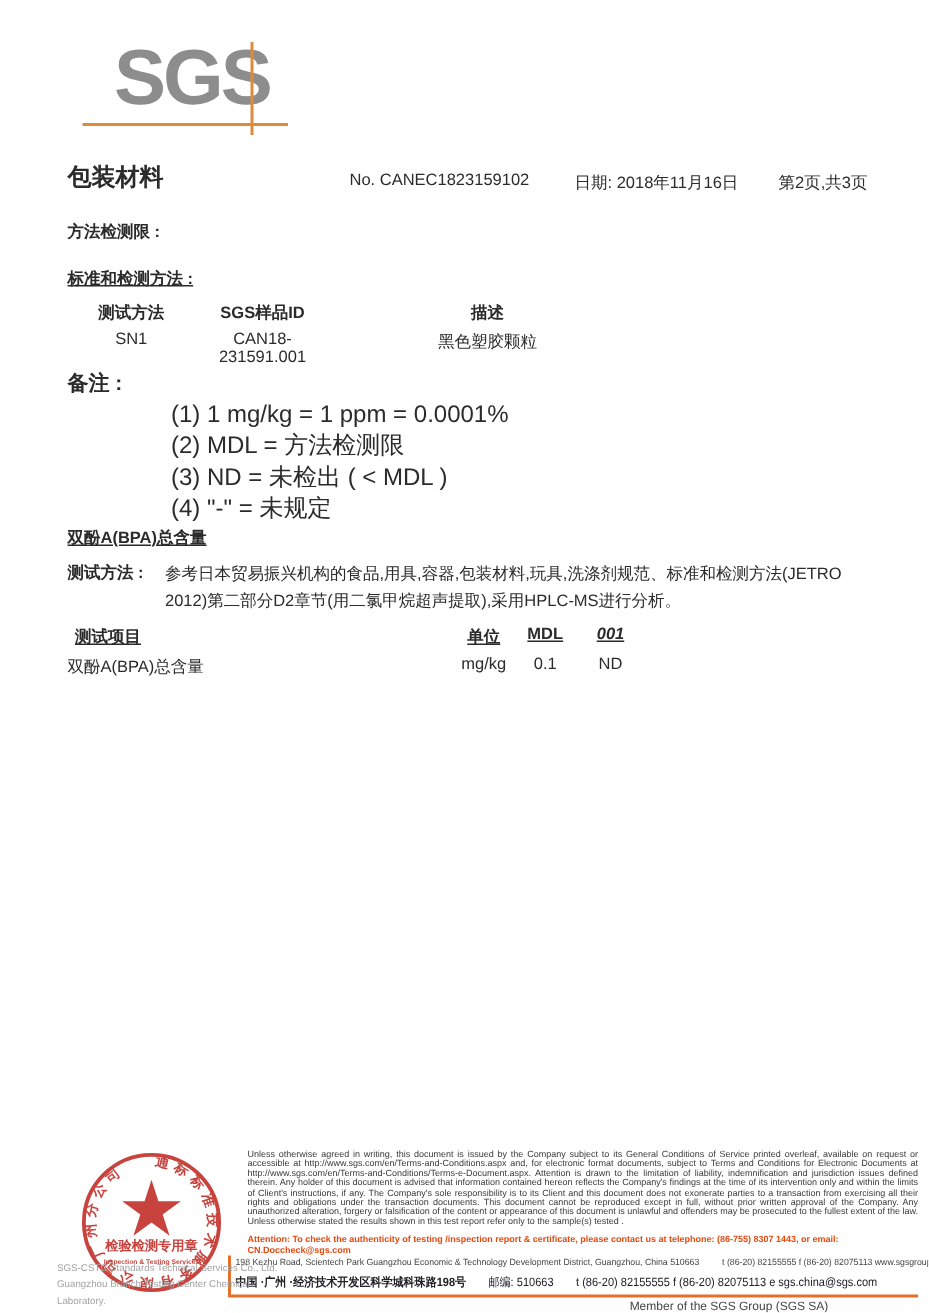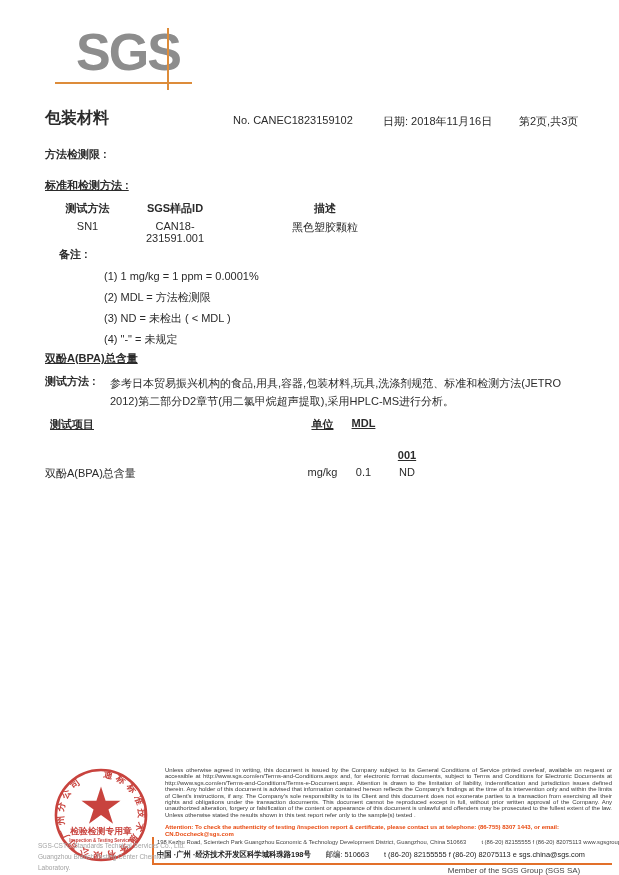--- a/index.html
+++ b/index.html
@@ -18,46 +18,46 @@
   .report-date{position:absolute;left:383px;top:114px;font-size:11px;}
   .page-info{position:absolute;left:519px;top:114px;font-size:11px;}
   
   .results-label{position:absolute;left:45px;top:147px;font-size:11px;font-weight:bold;}
   .sample-heading{position:absolute;left:45px;top:178px;font-size:11px;font-weight:bold;text-decoration:underline;}
   .sample-table{position:absolute;left:45px;top:201px;display:grid;grid-template-columns:85px 90px 200px;
     font-size:11px;row-gap:4px;}
   .sample-table .hc{font-weight:bold;}
   .sample-table .c1,.sample-table .c2{text-align:center;}
   .sample-table .c3{text-align:center;padding-left:10px;}
-  .remarks-label{position:absolute;left:59px;top:247px;font-size:11px;font-weight:bold;}
-  .remarks{position:absolute;left:104px;top:266px;font-size:11px;line-height:21px;}
+  .remarks-label{position:absolute;left:45px;top:247px;font-size:14px;font-weight:bold;}
+  .remarks{position:absolute;left:114px;top:266px;font-size:16px;line-height:21px;}
   .bpa-heading{position:absolute;left:45px;top:351px;font-size:11px;font-weight:bold;text-decoration:underline;}
   .method-label{position:absolute;left:45px;top:374px;font-size:11px;font-weight:bold;}
   .method-text{position:absolute;left:110px;top:374px;width:478px;font-size:11px;line-height:18px;}
   .result-table{position:absolute;left:45px;top:417px;display:grid;grid-template-columns:255px 45px 37px 50px;
     font-size:11px;row-gap:5px;}
   .result-table .hc{font-weight:bold;}
   .result-table .u{text-decoration:underline;}
-  .result-table .i{margin-top:32px;}
+  .result-table .i{font-style:italic;}
   .result-table .cc{text-align:center;}
   .result-table .item-h{padding-left:5px;}
   
   .disclaimer{position:absolute;left:165px;top:767px;width:447px;font-size:6px;line-height:6.4px;
     color:#3a3a3a;text-align:justify;}
   .attention{position:absolute;left:165px;top:824px;width:447px;font-size:6px;line-height:6.6px;
     color:#e8490f;font-weight:bold;}
   .addr-vline{position:absolute;left:152px;top:837px;width:1.5px;height:27px;background:#e2702a;}
   .addr-row1{position:absolute;left:157px;top:839px;width:455px;font-size:6px;color:#444;white-space:nowrap;
     transform:scaleX(0.97);transform-origin:left top;}
   .addr-row2{position:absolute;left:157px;top:849px;width:455px;font-size:8px;color:#222;white-space:nowrap;
     transform:scaleX(0.92);transform-origin:left top;}
   .addr-row2 .cn{font-weight:bold;}
   .addr-sp{display:inline-block;width:14px;}
   .footer-rule{position:absolute;left:152px;top:863px;width:460px;height:1.5px;background:#e2702a;}
-  .member{position:absolute;left:408px;top:866px;width:212px;font-size:8px;color:#444;text-align:center;}
+  .member{position:absolute;left:380px;top:866px;width:212px;font-size:8px;color:#444;text-align:center;}
   .company-name{position:absolute;left:38px;top:840px;width:150px;font-size:6.5px;color:#a3a3a3;line-height:11px;z-index:3;}
   .stamp{position:absolute;left:50px;top:766px;width:102px;height:98px;opacity:0.92;z-index:2;}
 </style>
 </head>
 <body>
 
 <div class="page">
 
   <div class="logo-text">SGS</div>
   <div class="logo-hline"></div>

